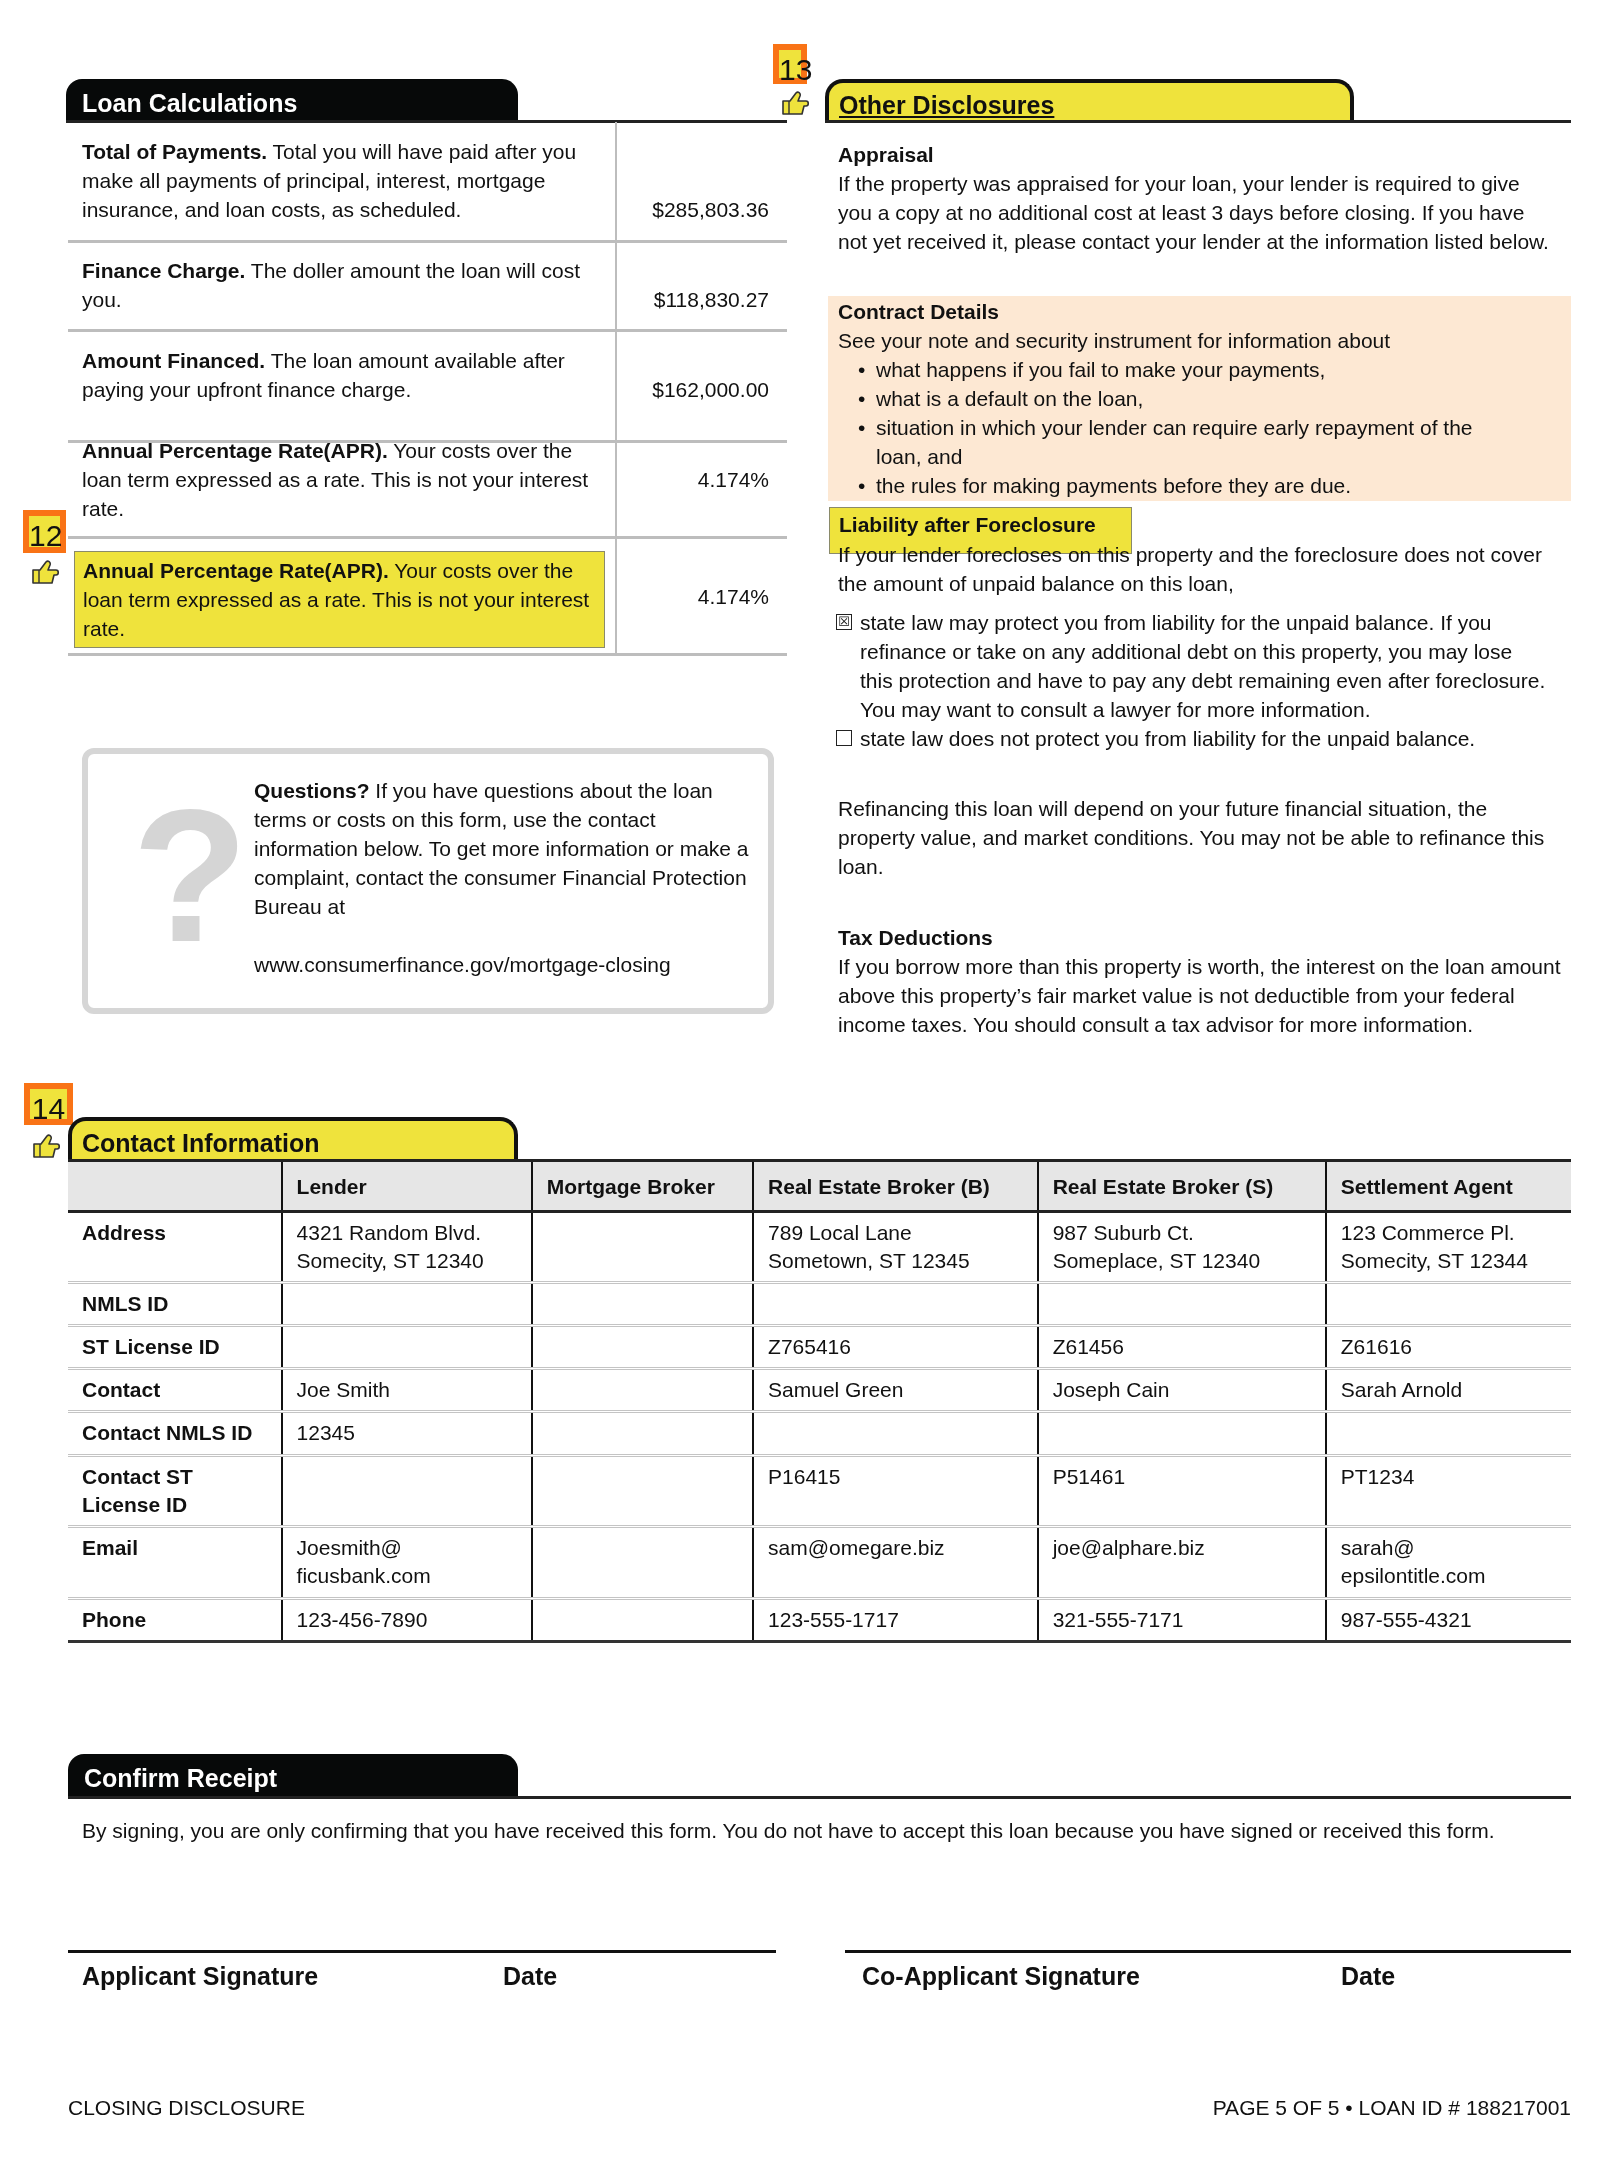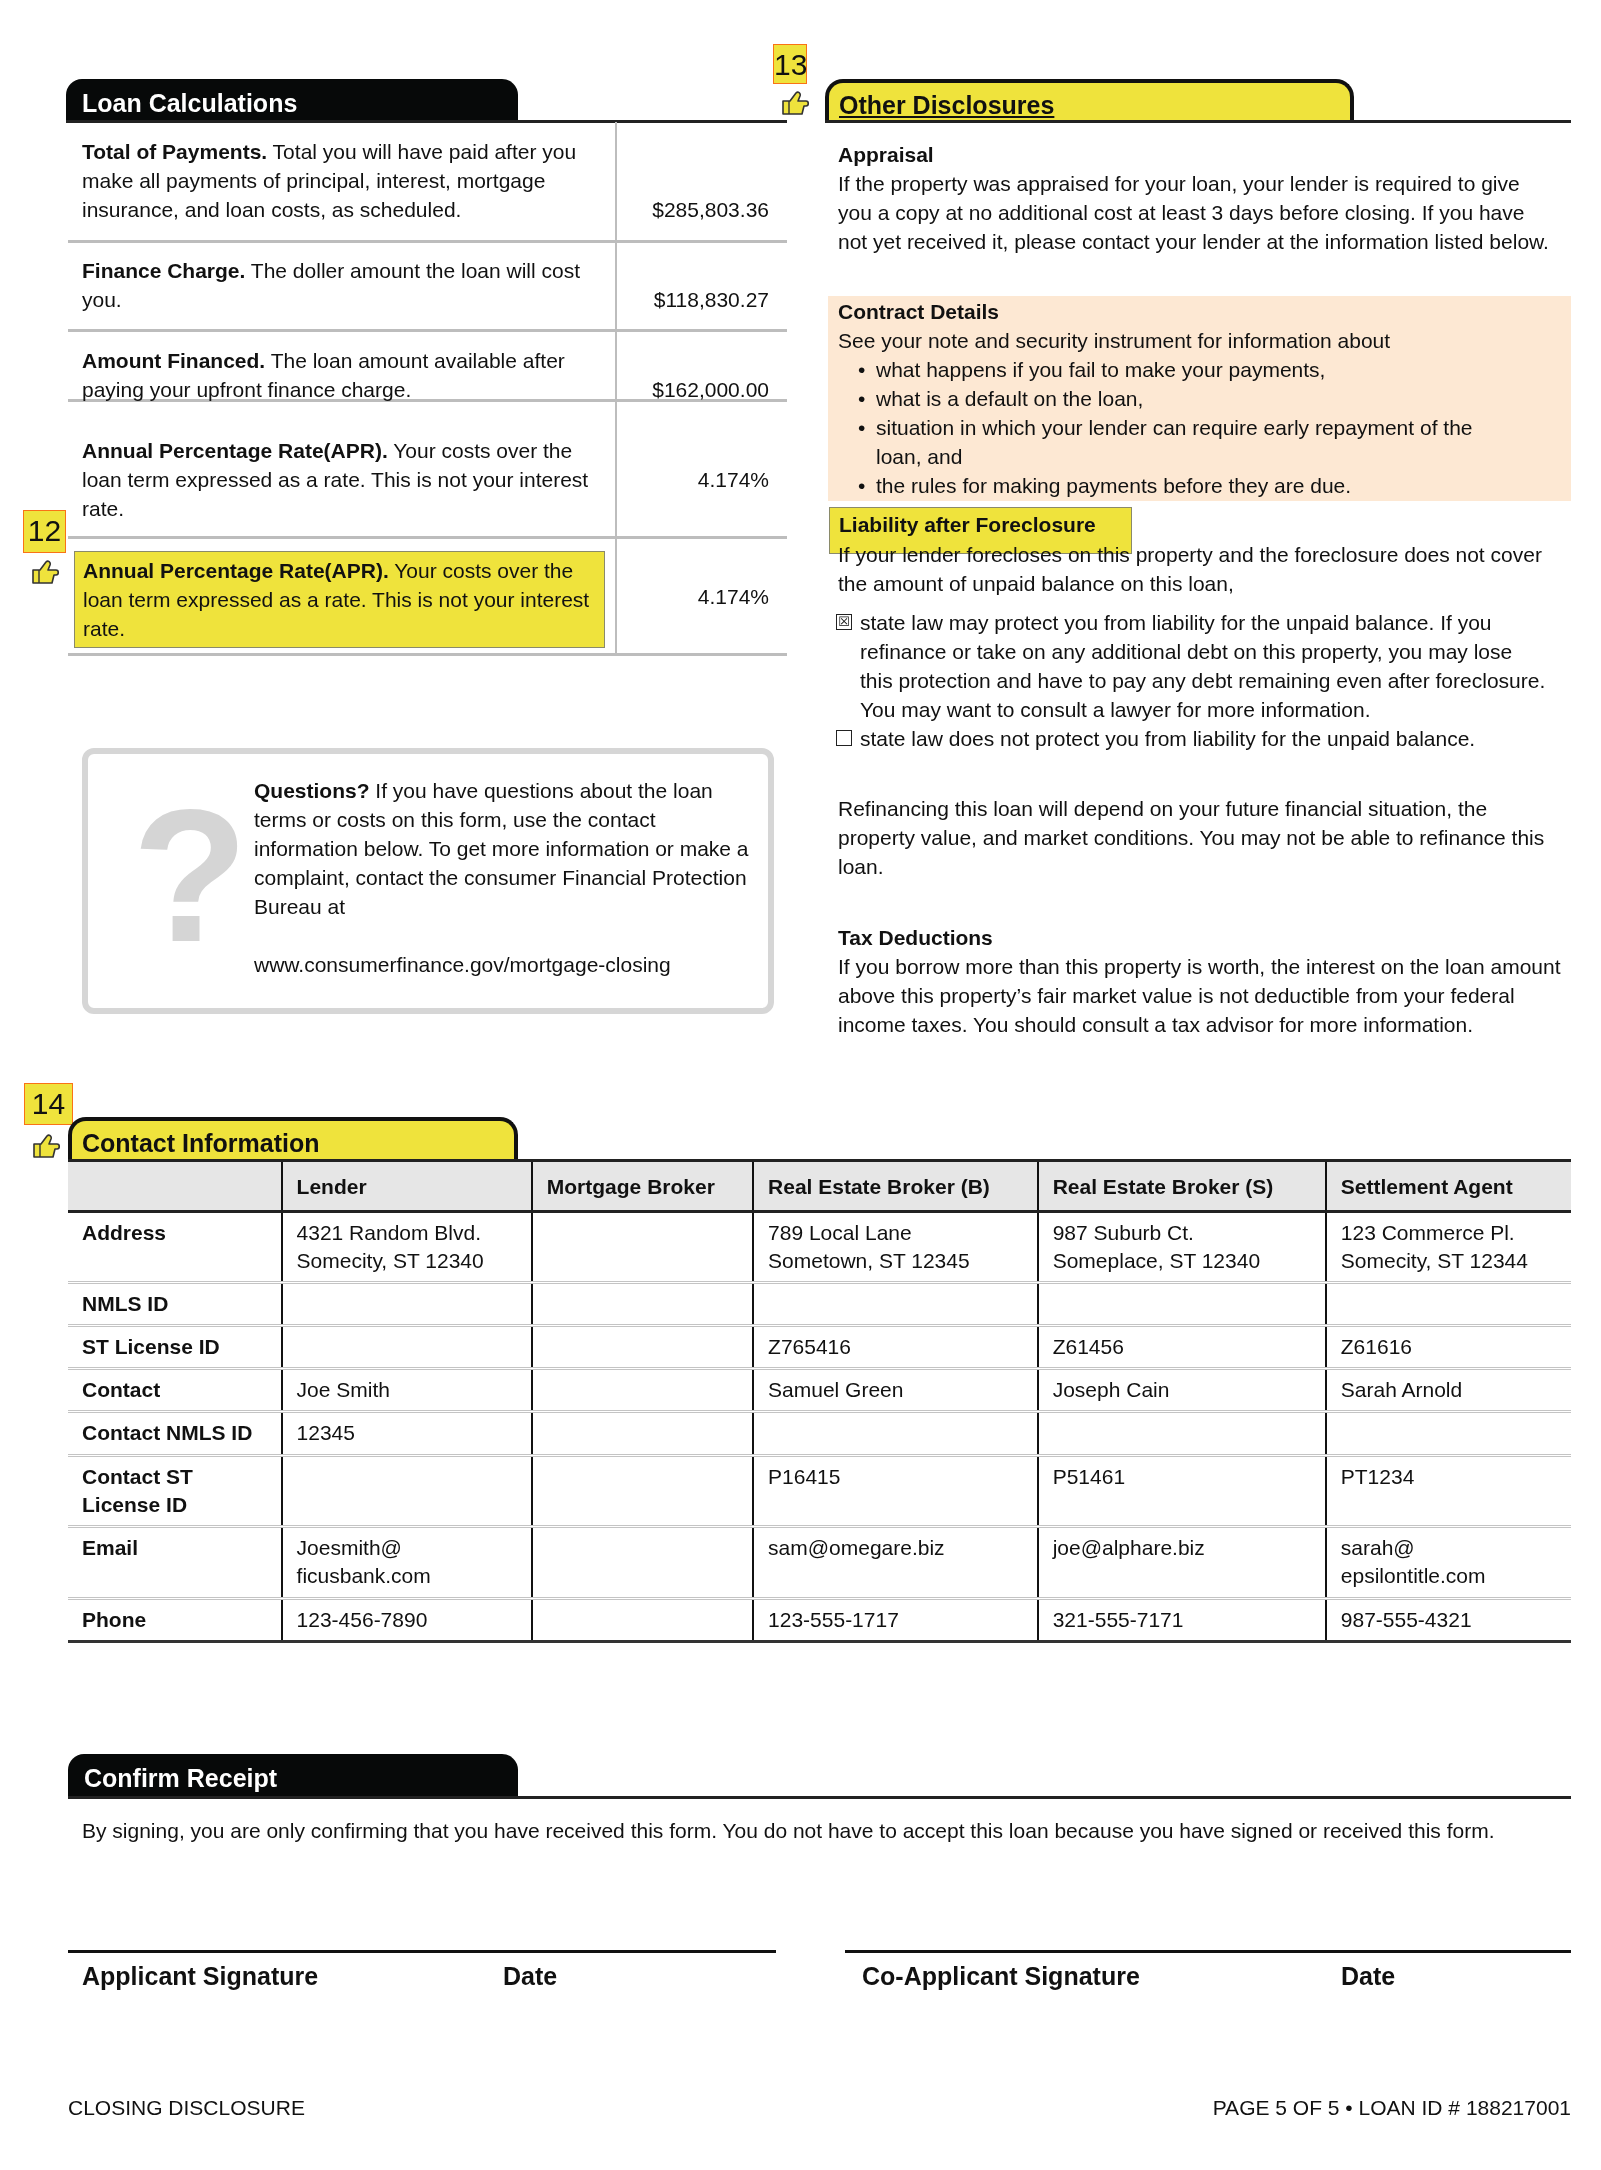--- a/index.html
+++ b/index.html
@@ -2,21 +2,21 @@
 <html><head>
 <meta charset="utf-8">
 <style>
   * { box-sizing: border-box; margin: 0; padding: 0; }
   html, body { width: 1601px; height: 2170px; background: #ffffff; }
   body { position: relative; font-family: "Liberation Sans", sans-serif; color: #111; font-size: 21px; line-height: 29px; overflow: hidden; }
   .abs { position: absolute; }
   .tab-dark { position: absolute; background: #070909; color: #fff; border-radius: 16px 16px 0 0; font-weight: bold; font-size: 25px; padding-left: 16px; display: flex; align-items: flex-end; padding-bottom: 4px; }
   .tab-yellow { position: absolute; background: #efe33c; color: #111; border: 4px solid #111; border-bottom: none; border-radius: 18px 18px 0 0; font-weight: bold; font-size: 25px; padding-left: 10px; display: flex; align-items: flex-end; padding-bottom: 2px; }
   .rule { position: absolute; height: 3px; background: #222; }
-  .badge { position: absolute; background: #efe33c; border: 1px solid #f97316; font-size: 30px; line-height: 40px; text-align: center; color: #111; }
+  .badge { position: absolute; background: #efe33c; border: 6px solid #f97316; font-size: 30px; line-height: 40px; text-align: center; color: #111; }
   .hand { position: absolute; }
   b, .b { font-weight: bold; }
   .lc-row { position: absolute; left: 68px; width: 719px; border-bottom: 3px solid #bdbdbd; }
   .lc-text { position: absolute; left: 14px; width: 540px; }
   .lc-val { position: absolute; right: 18px; text-align: right; }
   .vline { position: absolute; width: 2px; background: #bdbdbd; }
   .hl-yellow { background: #efe33c; border: 1px solid #8a8a6a; }
   .sec-title { font-weight: bold; }
   .peach { position: absolute; background: #fde8d3; }
   .cb { display: inline-block; width: 16px; height: 16px; border: 1.5px solid #222; vertical-align: -2px; margin-right: 8px; font-size: 13px; line-height: 13px; text-align: center; }
@@ -43,21 +43,21 @@
 <div class="vline" style="left:615px; top:122px; height:533px;"></div>
 
 <div class="lc-row" style="top:122px; height:121px;">
   <div class="lc-text" style="top:15px;"><b>Total of Payments.</b><span> Total you will have paid after you make all payments of principal, interest, mortgage insurance, and loan costs, as scheduled.</span></div>
   <div class="lc-val" style="top:73px;">$285,803.36</div>
 </div>
 <div class="lc-row" style="top:243px; height:89px;">
   <div class="lc-text" style="top:13px;"><b>Finance Charge.</b><span> The doller amount the loan will cost you.</span></div>
   <div class="lc-val" style="top:42px;">$118,830.27</div>
 </div>
-<div class="lc-row" style="top:332px; height:70px;">
+<div class="lc-row" style="top:332px; height:111px;">
   <div class="lc-text" style="top:14px;"><b>Amount Financed.</b><span> The loan amount available after paying your upfront finance charge.</span></div>
   <div class="lc-val" style="top:43px;">$162,000.00</div>
 </div>
 <div class="lc-row" style="top:422px; height:117px;">
   <div class="lc-text" style="top:14px; width:535px;"><b>Annual Percentage Rate(APR).</b><span> Your costs over the loan term expressed as a rate. This is not your interest rate.</span></div>
   <div class="lc-val" style="top:43px;">4.174%</div>
 </div>
 <div class="lc-row" style="top:539px; height:117px;">
   <div class="hl-yellow abs" style="left:6px; top:12px; width:531px; height:97px; padding:4px 8px; ">
     <b>Annual Percentage Rate(APR).</b><span> Your costs over the loan term expressed as a rate. This is not your interest rate.</span>

